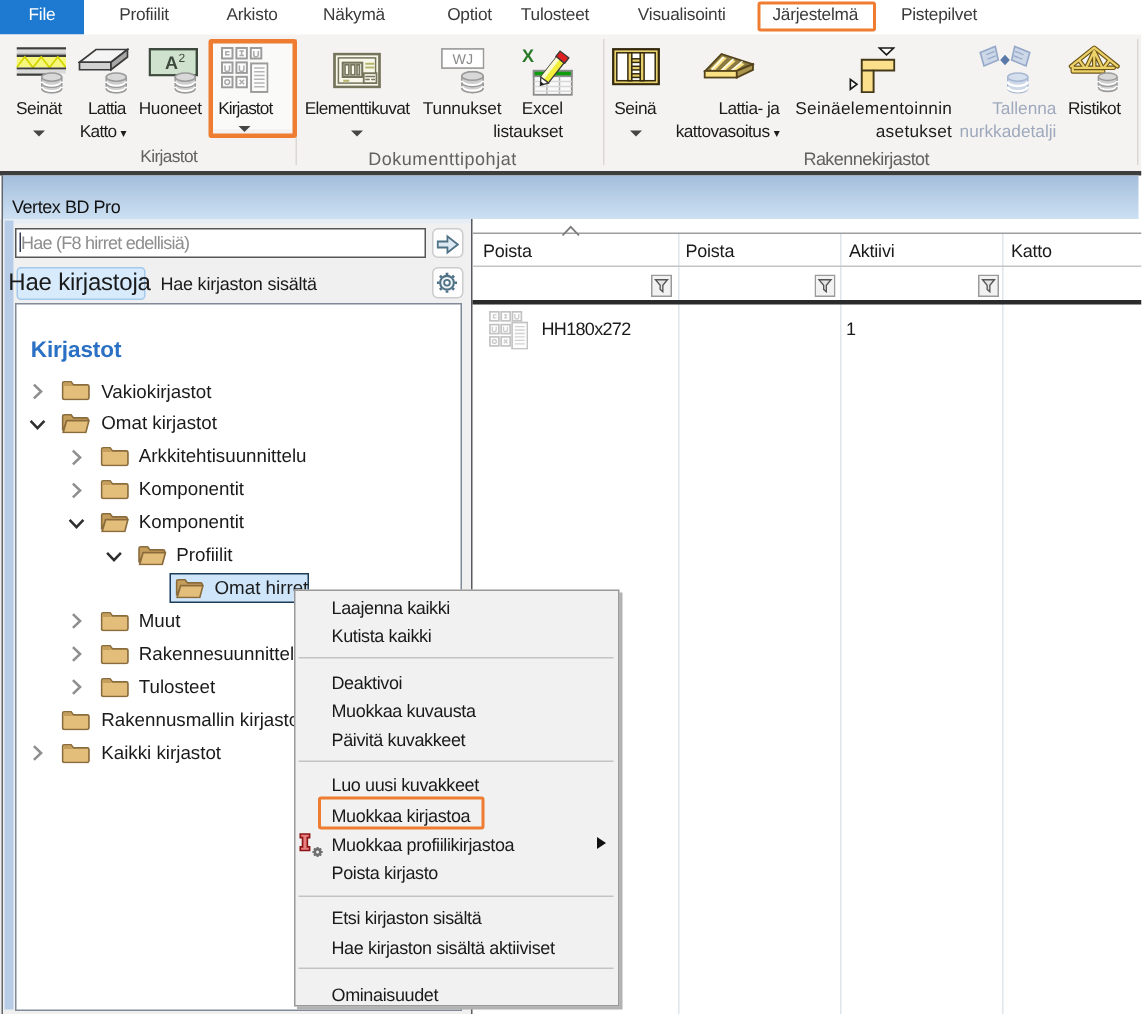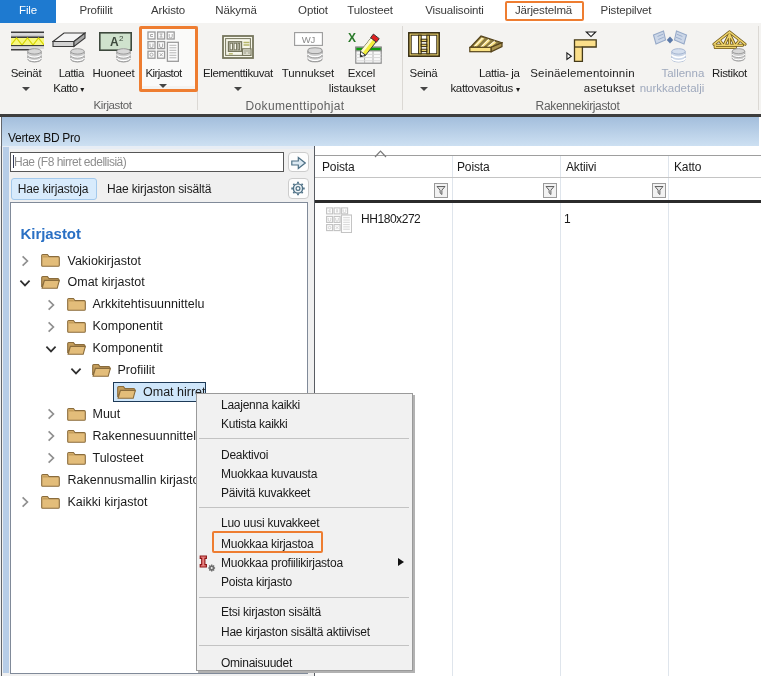--- a/index.html
+++ b/index.html
@@ -221,21 +221,21 @@
 <div class="a" style="left:0.5px;top:117px;width:1.8px;height:559px;background:#63666b"></div>
 <div class="a" style="left:2.5px;top:147px;width:6px;height:526px;background:#b7cde7"></div>
 
 <div class="a" style="left:10px;top:152px;width:272px;height:18px;background:#fff;border:1px solid #565656"></div>
 <div class="t" style="left:14px;top:154px;color:#8e8e8e;font-size:12px;letter-spacing:-0.5px">Hae (F8 hirret edellisiä)</div>
 <div class="a" style="left:13px;top:155px;width:1px;height:13px;background:#333a55"></div>
 
 <div class="a" style="left:288px;top:152px;width:19px;height:18px;background:#fdfdfd;border:1px solid #cccccc;border-radius:4px"></div>
 
 <div class="a" style="left:11px;top:178px;width:84px;height:20px;background:#d8ebfc;border:1px solid #a3c9ec;border-radius:3px"></div>
-<div class="t" style="left:53px;top:181px;transform:translateX(-50%);font-size:12px">Hae kirjastoja</div>
+<div class="t" style="left:53px;top:181px;transform:translateX(-50%);font-size:16px">Hae kirjastoja</div>
 <div class="t" style="left:107px;top:181px;font-size:12px">Hae kirjaston sisältä</div>
 
 <div class="a" style="left:288px;top:178px;width:19px;height:19px;background:#fdfdfd;border:1px solid #cccccc;border-radius:4px"></div>
 
 <svg class="a" style="left:290.5px;top:155.5px" width="15" height="14" viewBox="0 0 15 14">
  <path d="M0.8 5 H7.3 V1.6 L14.2 7 L7.3 12.4 V9 H0.8 Z" fill="#dce9f2" stroke="#4e7186" stroke-width="1.2"></path>
 </svg>
 
 <svg class="a" style="left:290.5px;top:180.5px" width="14" height="15" viewBox="0 0 14 15">
  <g stroke="#4e7186" fill="none">

